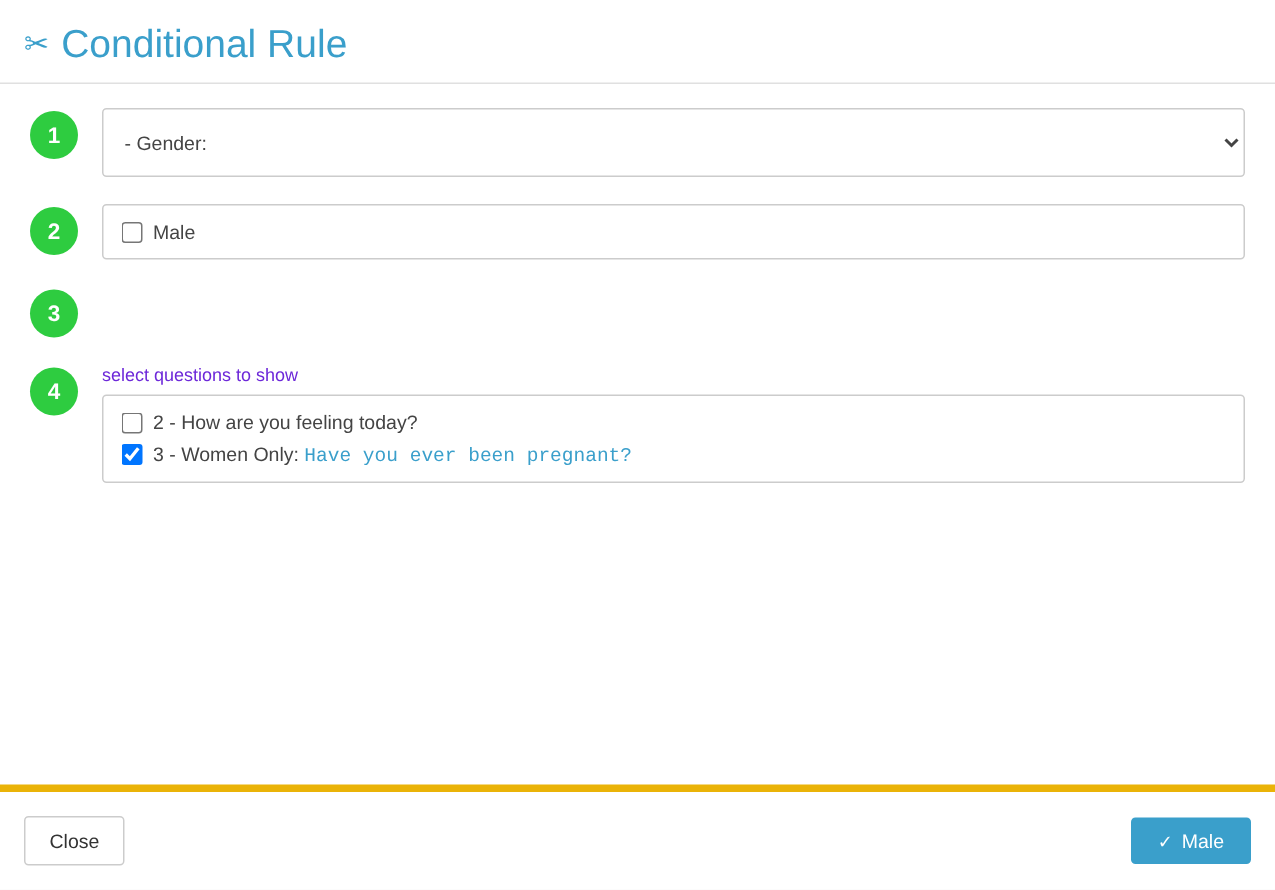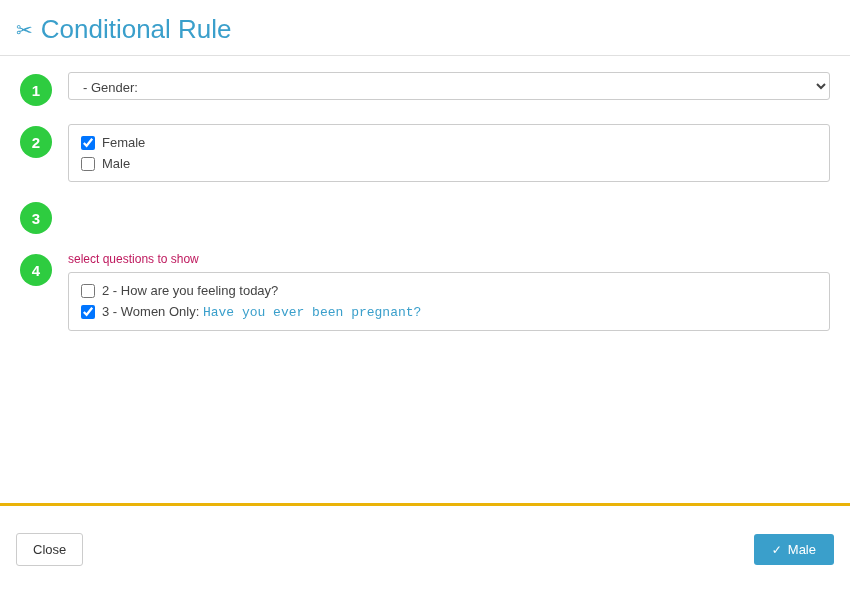--- a/index.html
+++ b/index.html
@@ -99,21 +99,21 @@
     .select-box {
       width: 100%;
       padding: 6px 10px;
       border: 1px solid #ccc;
       border-radius: 3px;
       font-size: 13px;
       color: #444;
       background: #fff;
       appearance: auto;
       -webkit-appearance: auto;
-      height: 28px;
+      height: 46px;
     }
 
     .checkbox-container {
       border: 1px solid #ccc;
       border-radius: 3px;
       padding: 10px 12px;
       background: #fff;
     }
 
     .checkbox-row {
@@ -131,30 +131,30 @@
 
     .checkbox-row input[type="checkbox"] {
       width: 14px;
       height: 14px;
       margin: 0;
       cursor: pointer;
     }
 
     .step-sublabel {
       font-size: 12px;
-      color: #be185d;
+      color: #6d28d9;
       margin-bottom: 6px;
       font-weight: normal;
       text-transform: none;
       letter-spacing: 0;
     }
 
     .footer {
-      border-top: 3px solid #eab308;
-      padding: 27px 16px;
+      border-top: 5px solid #eab308;
+      padding: 16px 16px;
       display: flex;
       justify-content: space-between;
       align-items: center;
       background: #fff;
     }
 
     .btn-close {
       padding: 8px 16px;
       border: 1px solid #ccc;
       border-radius: 3px;
@@ -223,24 +223,20 @@
         </select>
       </div>
     </div>
 
     <div class="step-row">
       <div class="step-badge">
         <span>2</span>
       </div>
       <div class="step-content">
         <div class="checkbox-container">
-          <div class="checkbox-row">
-            <input type="checkbox" checked="" style="">
-            <span>Female</span>
-          </div>
           <div class="checkbox-row">
             <input type="checkbox" style="">
             <span>Male</span>
           </div>
         </div>
       </div>
     </div>
 
     <div class="step-row">
       <div class="step-badge">

